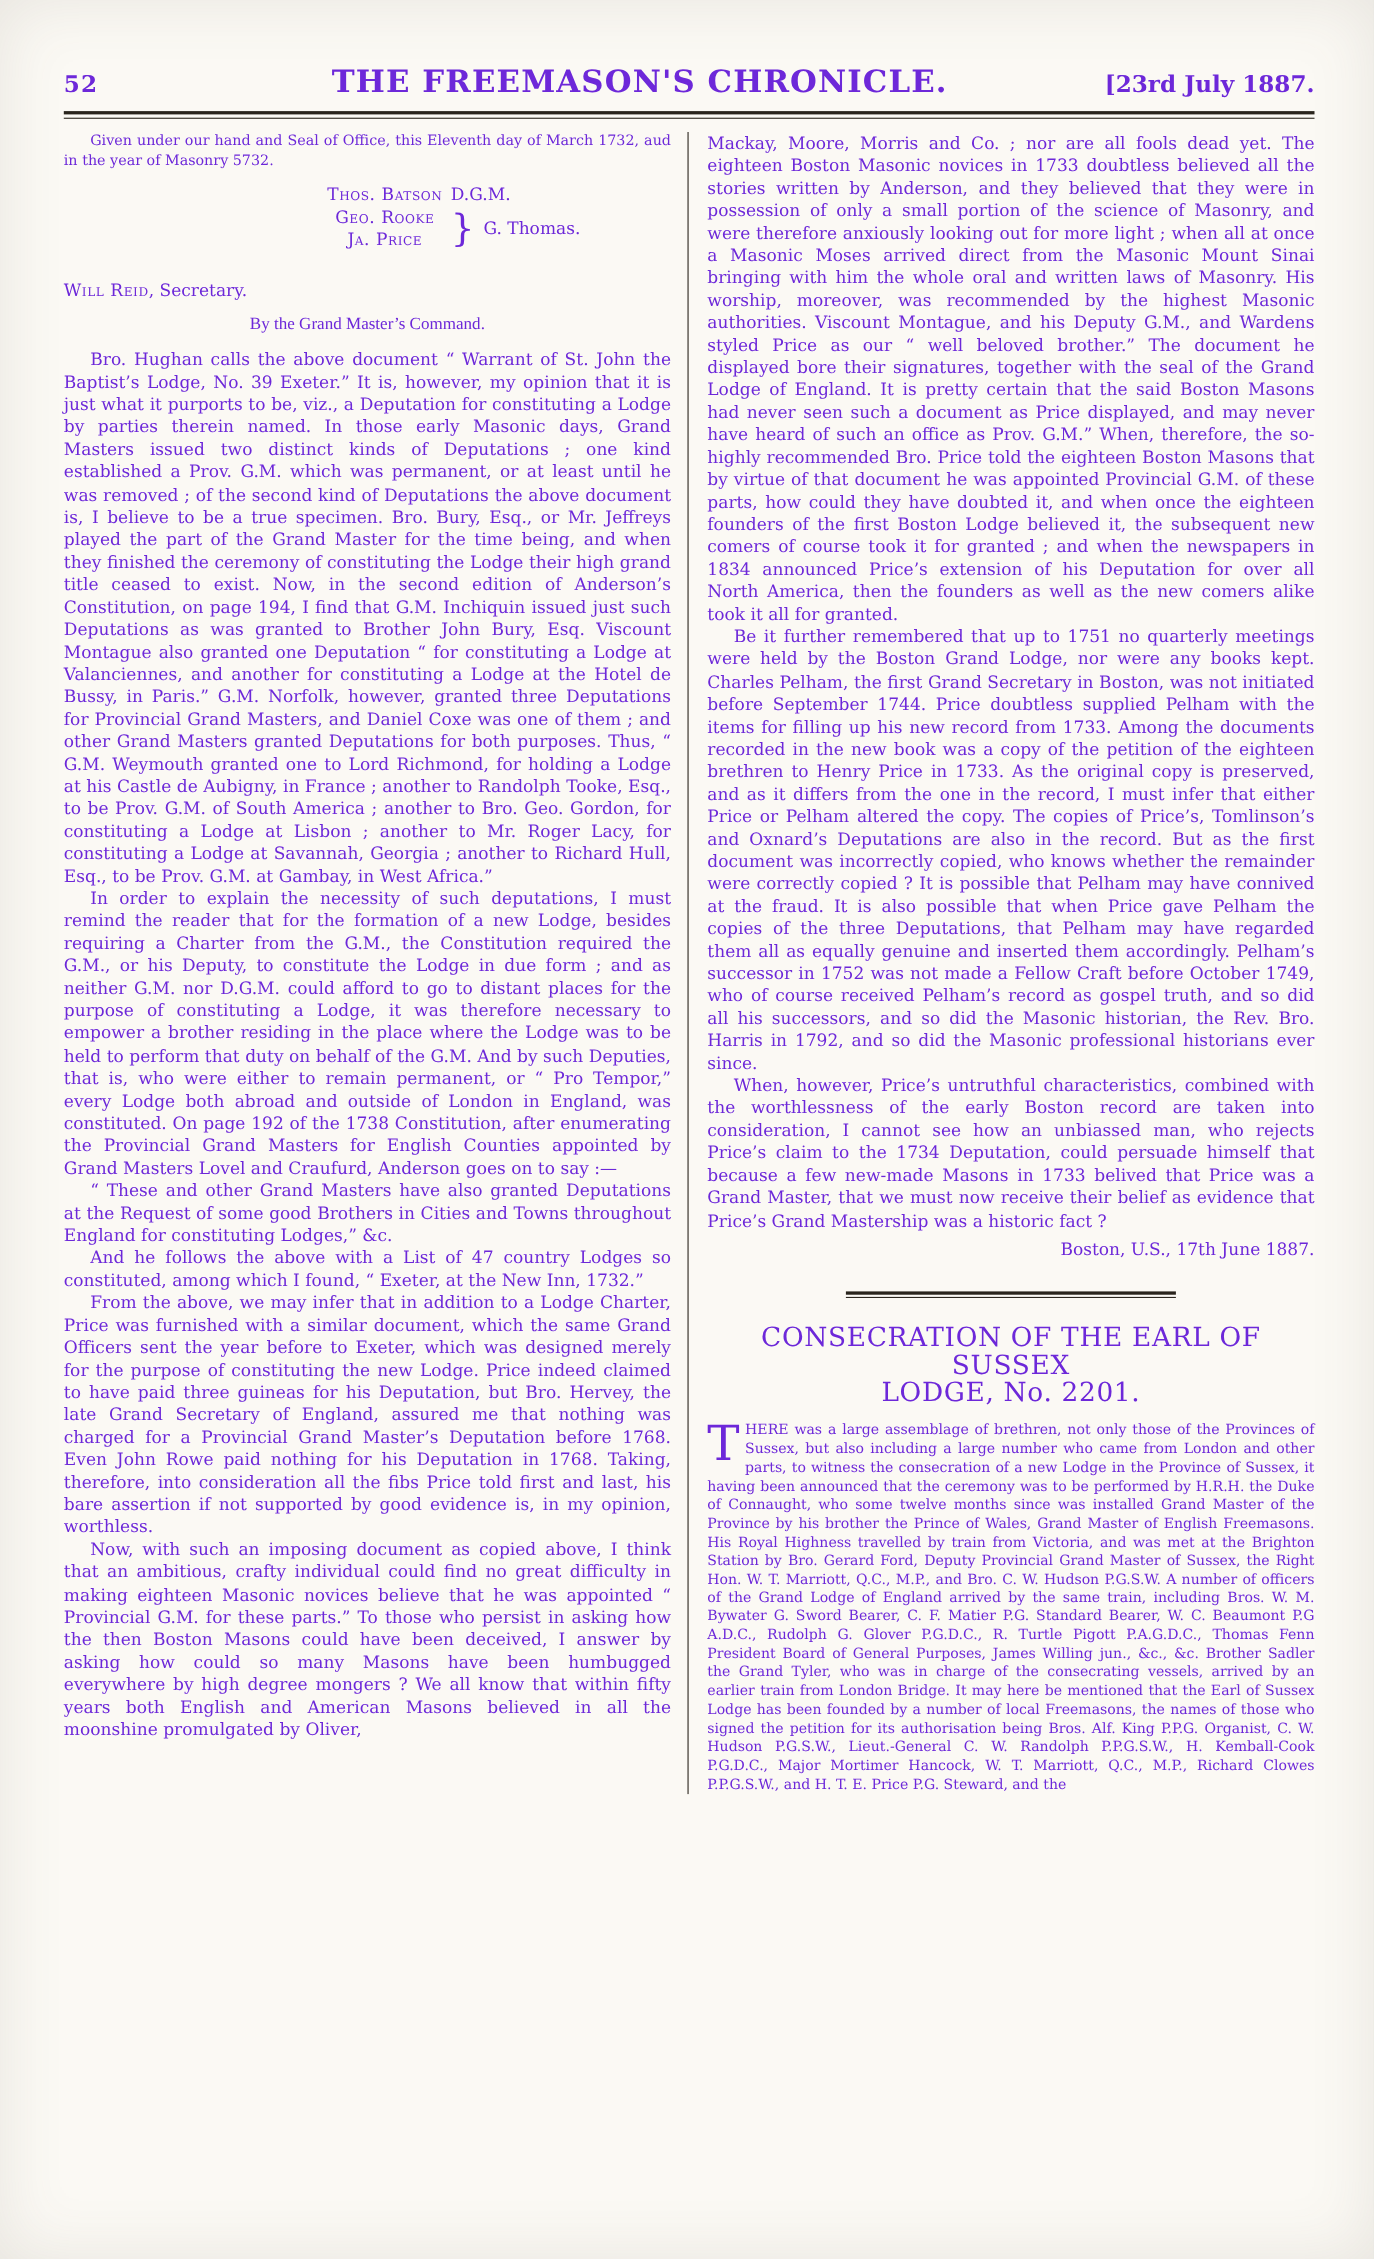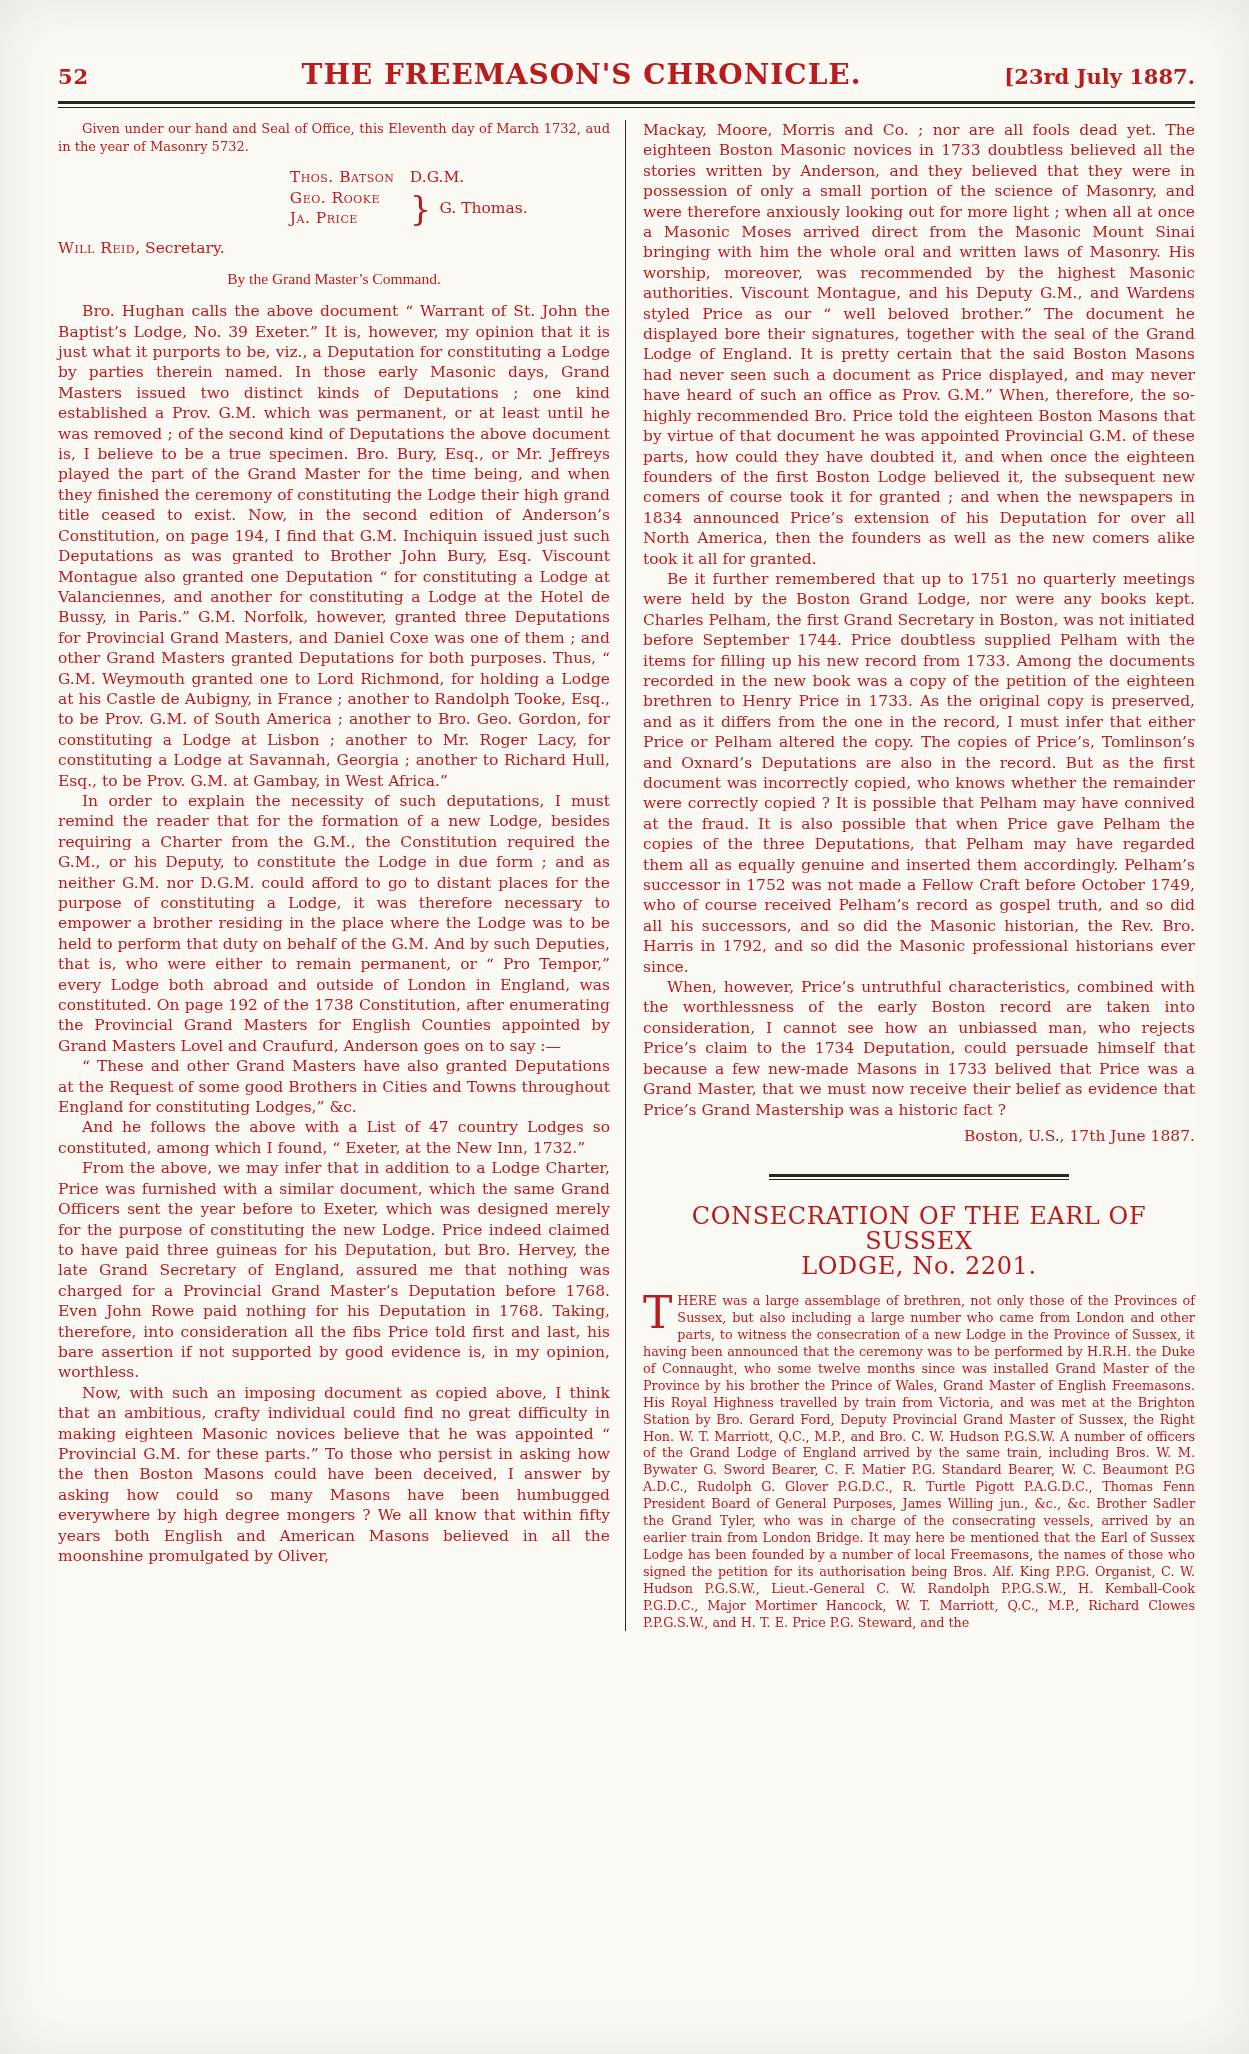--- a/index.html
+++ b/index.html
@@ -1,21 +1,21 @@
 <!DOCTYPE html>
 <html><head>
 <meta charset="utf-8">
 <style>
   html, body { margin:0; padding:0; background:#e9e7e0; }
   .page {
     position:relative;
     width:1249px; height:2054px;
     margin:0 auto;
     background:#fbf9f4;
-    color:#b91c1c;
+    color:#6d28d9;
     font-family:"DejaVu Serif","Liberation Serif",serif;
     box-sizing:border-box;
     padding:58px 54px 0 58px;
     overflow:hidden;
     box-shadow:inset 0 0 60px rgba(90,85,70,0.12);
   }
   
   .masthead-row { display:flex; align-items:baseline; margin-bottom:10px; }
   .page-number { width:140px; font-size:21px; font-weight:bold; letter-spacing:1px; }
   .masthead { flex:1; margin:0; text-align:center; font-size:28px; font-weight:bold; letter-spacing:1px; white-space:nowrap; }
@@ -25,25 +25,25 @@
   .columns { display:flex; }
   .col { width:50%; text-align:justify; font-size:15.5px; line-height:20.4px; }
   .col.left  { padding-right:15px; }
   .col.right { padding-left:17px; }
   .col-divider { flex:0 0 1px; background:#2a251d; }
   p { margin:0; }
   .indent { text-indent:24px; }
   .small-text { font-size:13px; line-height:17.6px; }
   
   .sig-block { margin:12px 0 4px 42%; }
-  .sig-row { display:flex; align-items:center; text-align:left; }
+  .sig-row { display:flex; align-items:center; text-align:center; }
   .sig-names-col { width:120px; flex:0 0 120px; }
   .sig-name { font-variant:small-caps; letter-spacing:0.5px; }
   .sig-brace { font-size:34px; font-weight:normal; line-height:1; margin-right:8px; }
-  .sig-secretary { margin-top:10px; text-align:left; }
+  .sig-secretary { margin-top:26px; text-align:left; }
   .sig-command { text-align:center; margin:10px 0 12px;font-family:Liberation Serif, serif; }
   
   .dateline { text-indent:24px; margin-top:6px; text-align:right; }
   .article-divider { width:300px; height:2px; margin:28px auto 24px;
     border-top:3px solid #2a251d; border-bottom:1px solid #2a251d; }
   .article-title { margin:0 0 14px; text-align:center; font-weight:normal;
     font-size:24px; line-height:25px; letter-spacing:0.6px; }
   .article-body { font-size:12.8px; line-height:16.9px; }
   .dropcap { float:left; font-size:44px; line-height:34px; padding:3px 5px 0 0; }
 </style>

